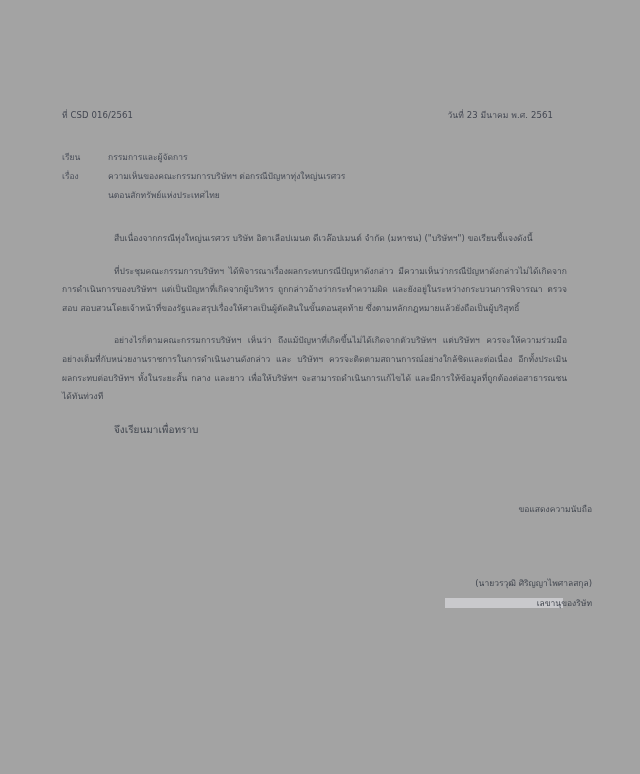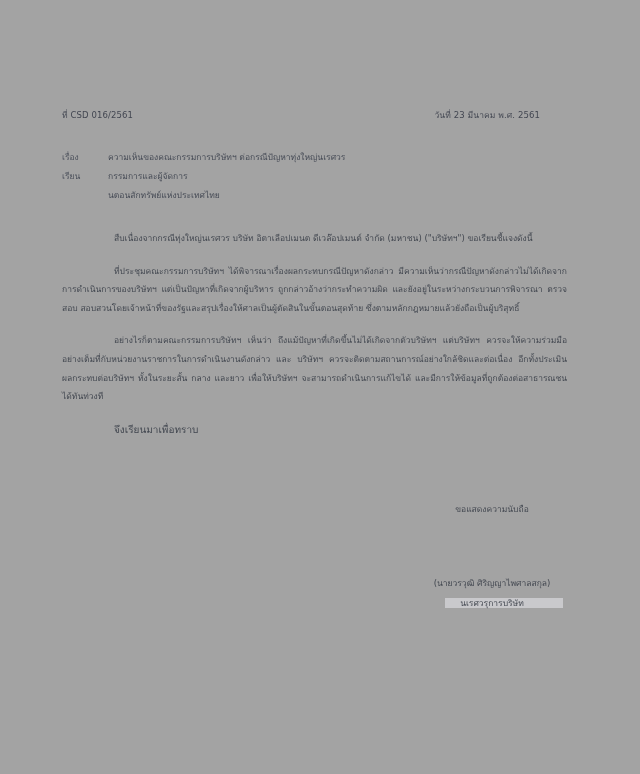--- a/index.html
+++ b/index.html
@@ -36,21 +36,21 @@
     display: flex;
     justify-content: space-between;
     align-items: baseline;
     font-size: 8.5px;
     letter-spacing: 0.1px;
     color: #424651;
   }
   .doc-number { white-space: nowrap; }
   .doc-date {
     white-space: nowrap;
-    margin-right: 17px;
+    margin-right: 4px;
     padding-right: 0px;
     transform: translateX(-10px);
   }
 
   
   .meta-block {
     margin-top: 26px;
     font-size: 8.5px;
     line-height: 19px;
   }
@@ -96,21 +96,21 @@
     padding-left: 52px;
     color: #41464f;
   }
 
   
   .sign-block {
     position: absolute;
     left: 330px;
     top: 392px;
     width: 200px;
-    text-align: center;
+    text-align: right;
     font-size: 8.5px;
     line-height: 18px;
     color: #41464f;
   }
   .sign-regards {
     margin-bottom: 56px;
   }
   .sign-name { white-space: nowrap; }
   .sign-title { margin-top: 2px; }
 
@@ -130,38 +130,38 @@
 
   <div class="doc">
 
     <div class="header-row">
       <span class="doc-number">ที่ CSD 016/2561</span>
       <span class="doc-date">วันที่ 23 มีนาคม พ.ศ. 2561</span>
     </div>
 
     <div class="meta-block">
       <div class="meta-row">
+        <span class="meta-label">เรียน</span>
+        <span class="meta-value">กรรมการและผู้จัดการ</span>
+      </div>
+      <div class="meta-row">
         <span class="meta-label">เรื่อง</span>
         <span class="meta-value">ความเห็นของคณะกรรมการบริษัทฯ ต่อกรณีปัญหาทุ่งใหญ่นเรศวร</span>
-      </div>
-      <div class="meta-row">
-        <span class="meta-label">เรียน</span>
-        <span class="meta-value">กรรมการและผู้จัดการ</span>
       </div>
       <div class="meta-sub">นตอนสักทรัพย์แห่งประเทศไทย</div>
     </div>
 
     <div class="body-block">
       <p class="para"><span class="indent"></span><span>สืบเนื่องจากกรณีทุ่งใหญ่นเรศวร บริษัท อิตาเลีอปเมนต ดีเวล๊อปเมนต์ จำกัด (มหาชน)  ("บริษัทฯ") ขอเรียนชี้แจงดังนี้</span></p>
       <p class="para"><span class="indent"></span><span>ที่ประชุมคณะกรรมการบริษัทฯ ได้พิจารณาเรื่องผลกระทบกรณีปัญหาดังกล่าว มีความเห็นว่ากรณีปัญหาดังกล่าวไม่ได้เกิดจากการดำเนินการของบริษัทฯ แต่เป็นปัญหาที่เกิดจากผู้บริหาร ถูกกล่าวอ้างว่ากระทำความผิด และยังอยู่ในระหว่างกระบวนการพิจารณา ตรวจสอบ สอบสวนโดยเจ้าหน้าที่ของรัฐและสรุปเรื่องให้ศาลเป็นผู้ตัดสินในขั้นตอนสุดท้าย ซึ่งตามหลักกฎหมายแล้วยังถือเป็นผู้บริสุทธิ์</span></p>
       <p class="para"><span class="indent"></span><span>อย่างไรก็ตามคณะกรรมการบริษัทฯ เห็นว่า ถึงแม้ปัญหาที่เกิดขึ้นไม่ได้เกิดจากตัวบริษัทฯ แต่บริษัทฯ ควรจะให้ความร่วมมืออย่างเต็มที่กับหน่วยงานราชการในการดำเนินงานดังกล่าว และ บริษัทฯ ควรจะติดตามสถานการณ์อย่างใกล้ชิดและต่อเนื่อง อีกทั้งประเมินผลกระทบต่อบริษัทฯ ทั้งในระยะสั้น กลาง และยาว เพื่อให้บริษัทฯ จะสามารถดำเนินการแก้ไขได้ และมีการให้ข้อมูลที่ถูกต้องต่อสาธารณชนได้ทันท่วงที</span></p>
     </div>
 
     <div class="closing-line">จึงเรียนมาเพื่อทราบ</div>
 
     <div class="sign-block">
       <div class="sign-regards">ขอแสดงความนับถือ</div>
       <div class="sign-name">(นายวรวุฒิ  ศิริญญาไพศาลสกุล)</div>
-      <div class="sign-title">นเรศวรุการบริษัท</div>
+      <div class="sign-title">เลขานุของริษัท</div>
     </div>
 
   </div>
 </div>
 
 </body></html>

